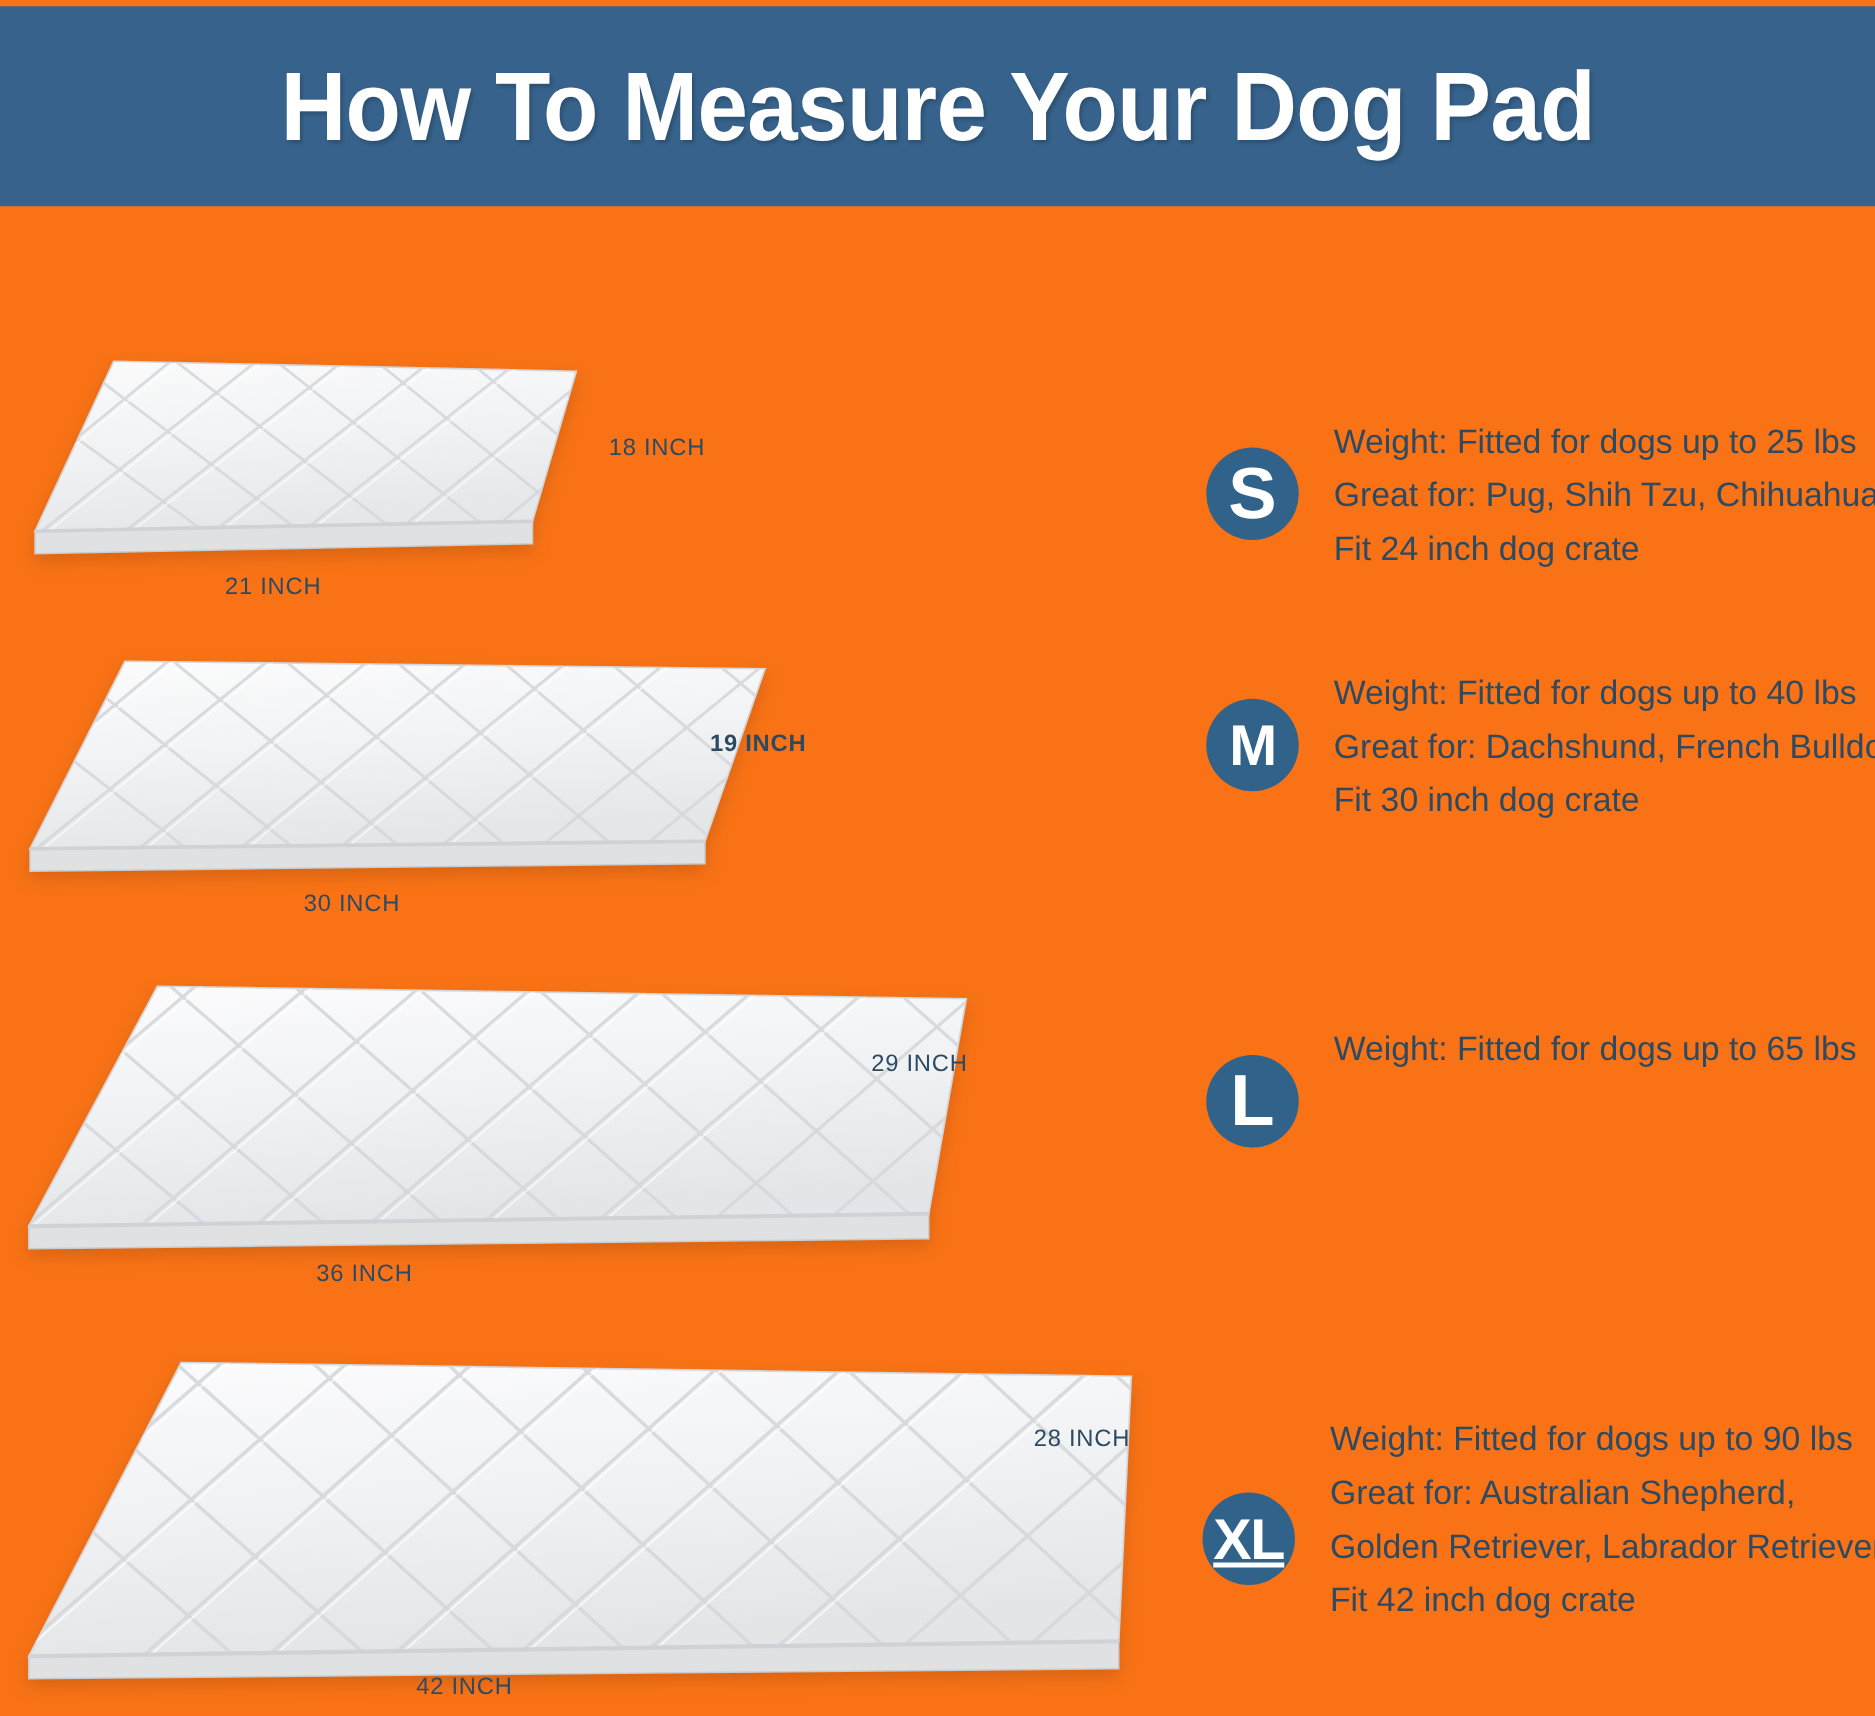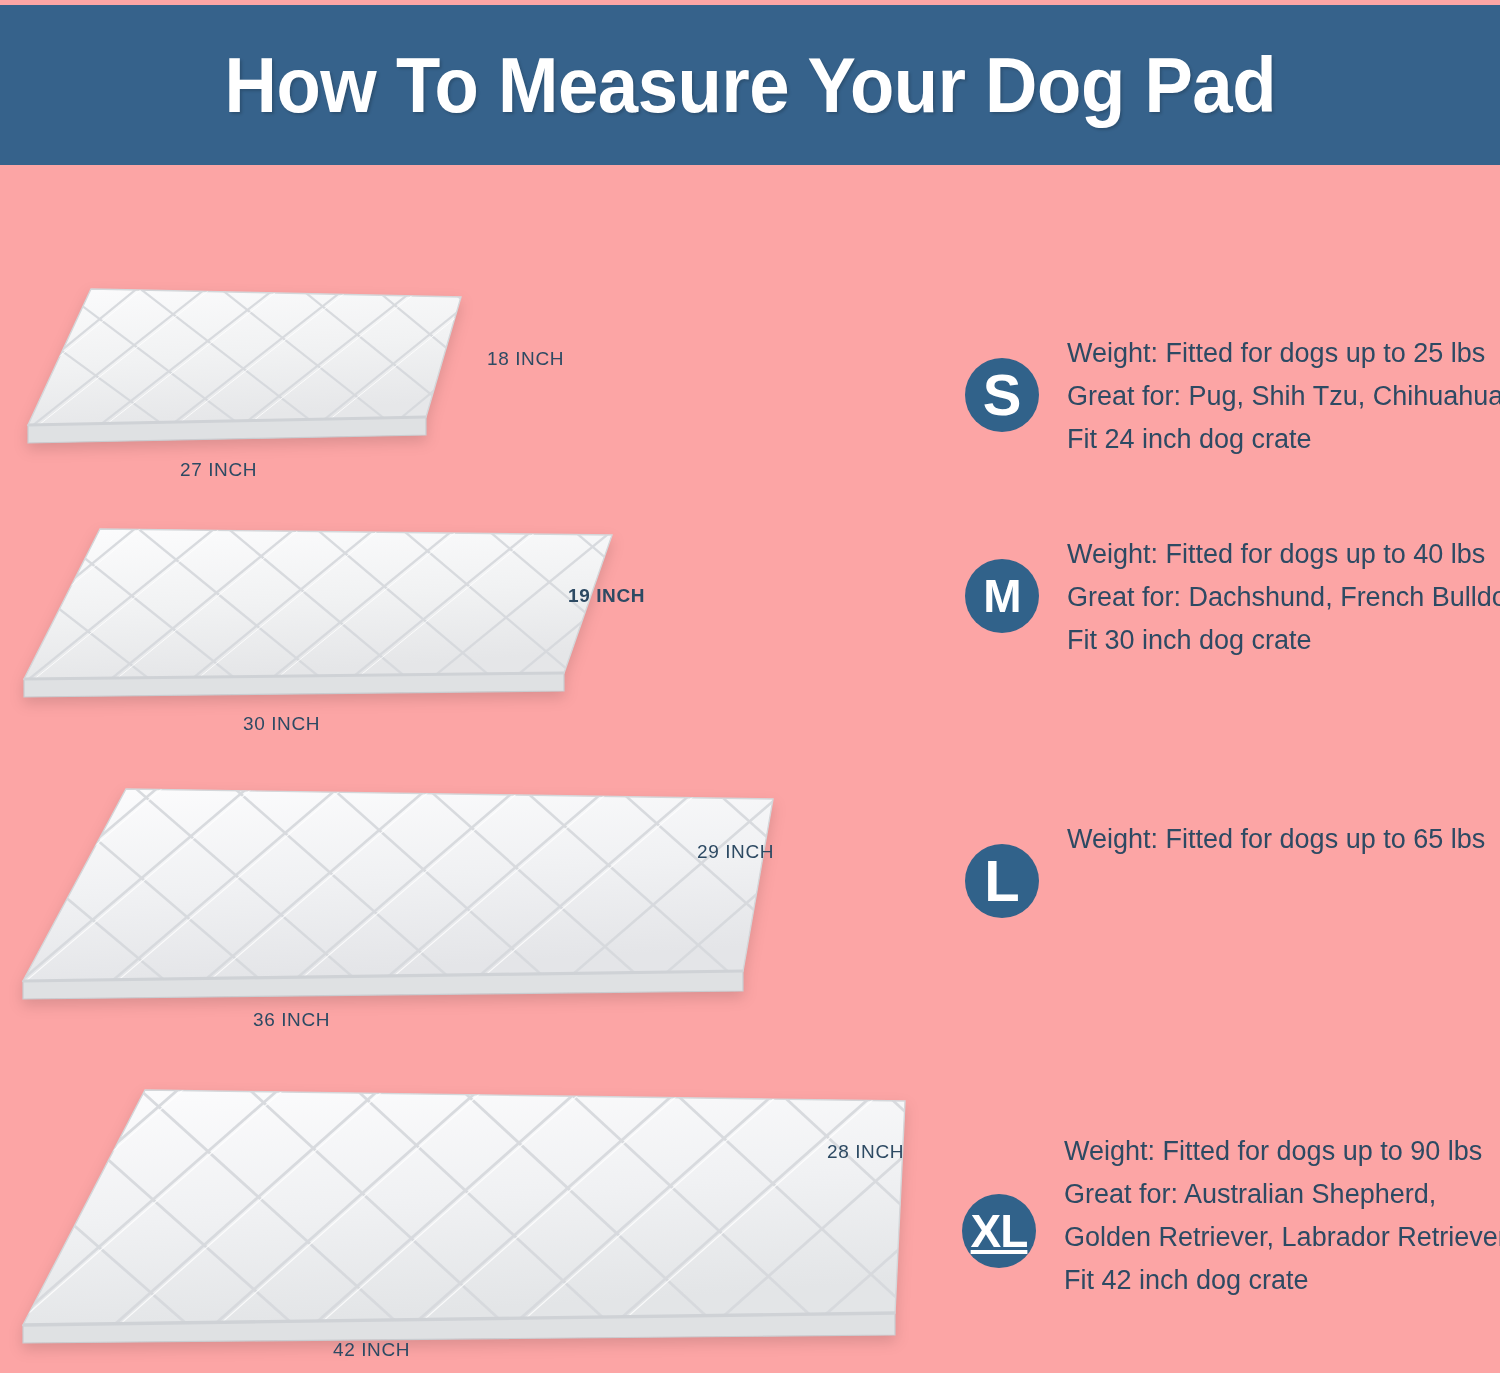--- a/index.html
+++ b/index.html
@@ -3,21 +3,21 @@
 <meta charset="utf-8">
 <style>
   html,body{margin:0;padding:0;}
   body{
     width:1500px;height:1373px;
     background:#ffffff;
     font-family:"Liberation Sans", sans-serif;
     overflow:hidden;
     position:relative;
   }
-  #page{position:relative;width:1500px;height:1373px;background:#fca5a5;}
+  #page{position:relative;width:1500px;height:1373px;background:#f97316;}
 
   
   .banner{
     position:absolute;left:0;top:5px;width:1500px;height:160px;
     background:#36628b;
     display:flex;align-items:center;justify-content:center;
   }
   .banner-title{
     color:#ffffff;
     font-family:"Liberation Sans", sans-serif;
@@ -123,21 +123,21 @@
           <path d="M118 172 L373 -28"></path>
             <path d="M183 177 L443 -28"></path>
             <path d="M253 182 L513 -28"></path>
         </g>
 
         <path d="M10 140 L408 132" fill="none" stroke="#cfd2d6" stroke-width="3"></path>
       </svg>
     </div>
   </div>
   <div class="dim d" style="left:487px;top:348px;">18 INCH</div>
-  <div class="dim w" style="left:180px;top:459px;">27 INCH</div>
+  <div class="dim w" style="left:180px;top:459px;">21 INCH</div>
 
   <div class="pad-wrap" style="left:12px;top:525px;width:620px;height:180px;">
     <div class="pad">
       <svg viewBox="0 0 620 180" preserveAspectRatio="none">
         <defs>
           <linearGradient id="topg2" x1="0" y1="0" x2="0.25" y2="1">
             <stop offset="0%" stop-color="#fcfcfd"></stop>
             <stop offset="55%" stop-color="#f1f2f3"></stop>
             <stop offset="100%" stop-color="#e5e6e8"></stop>
           </linearGradient>

